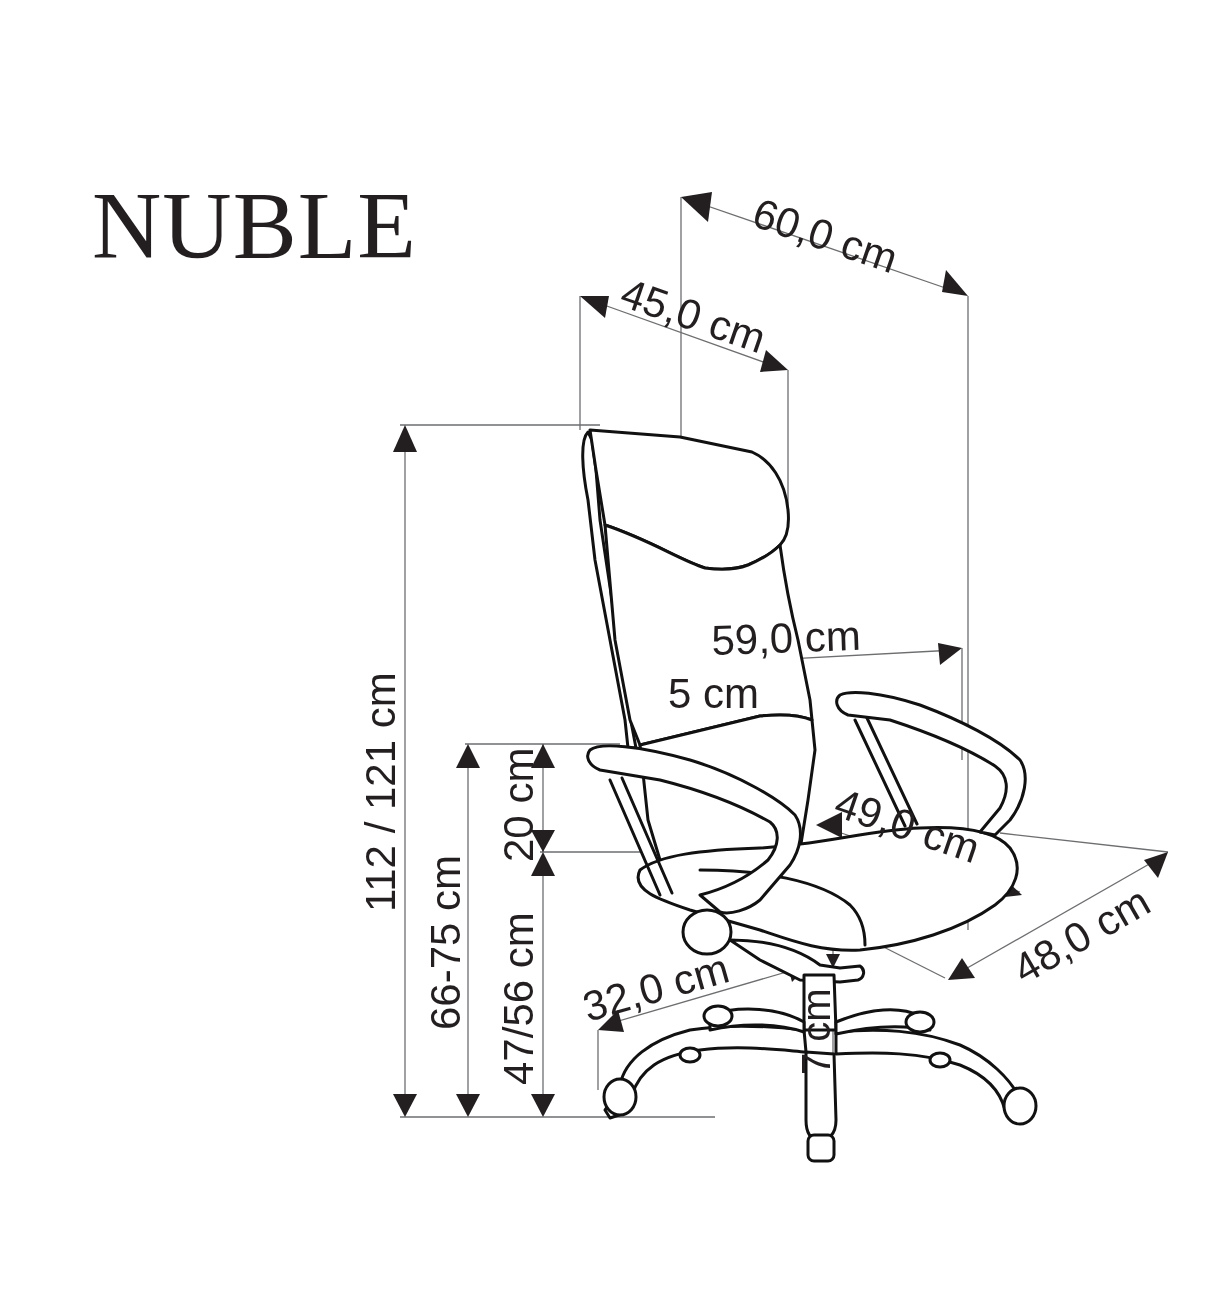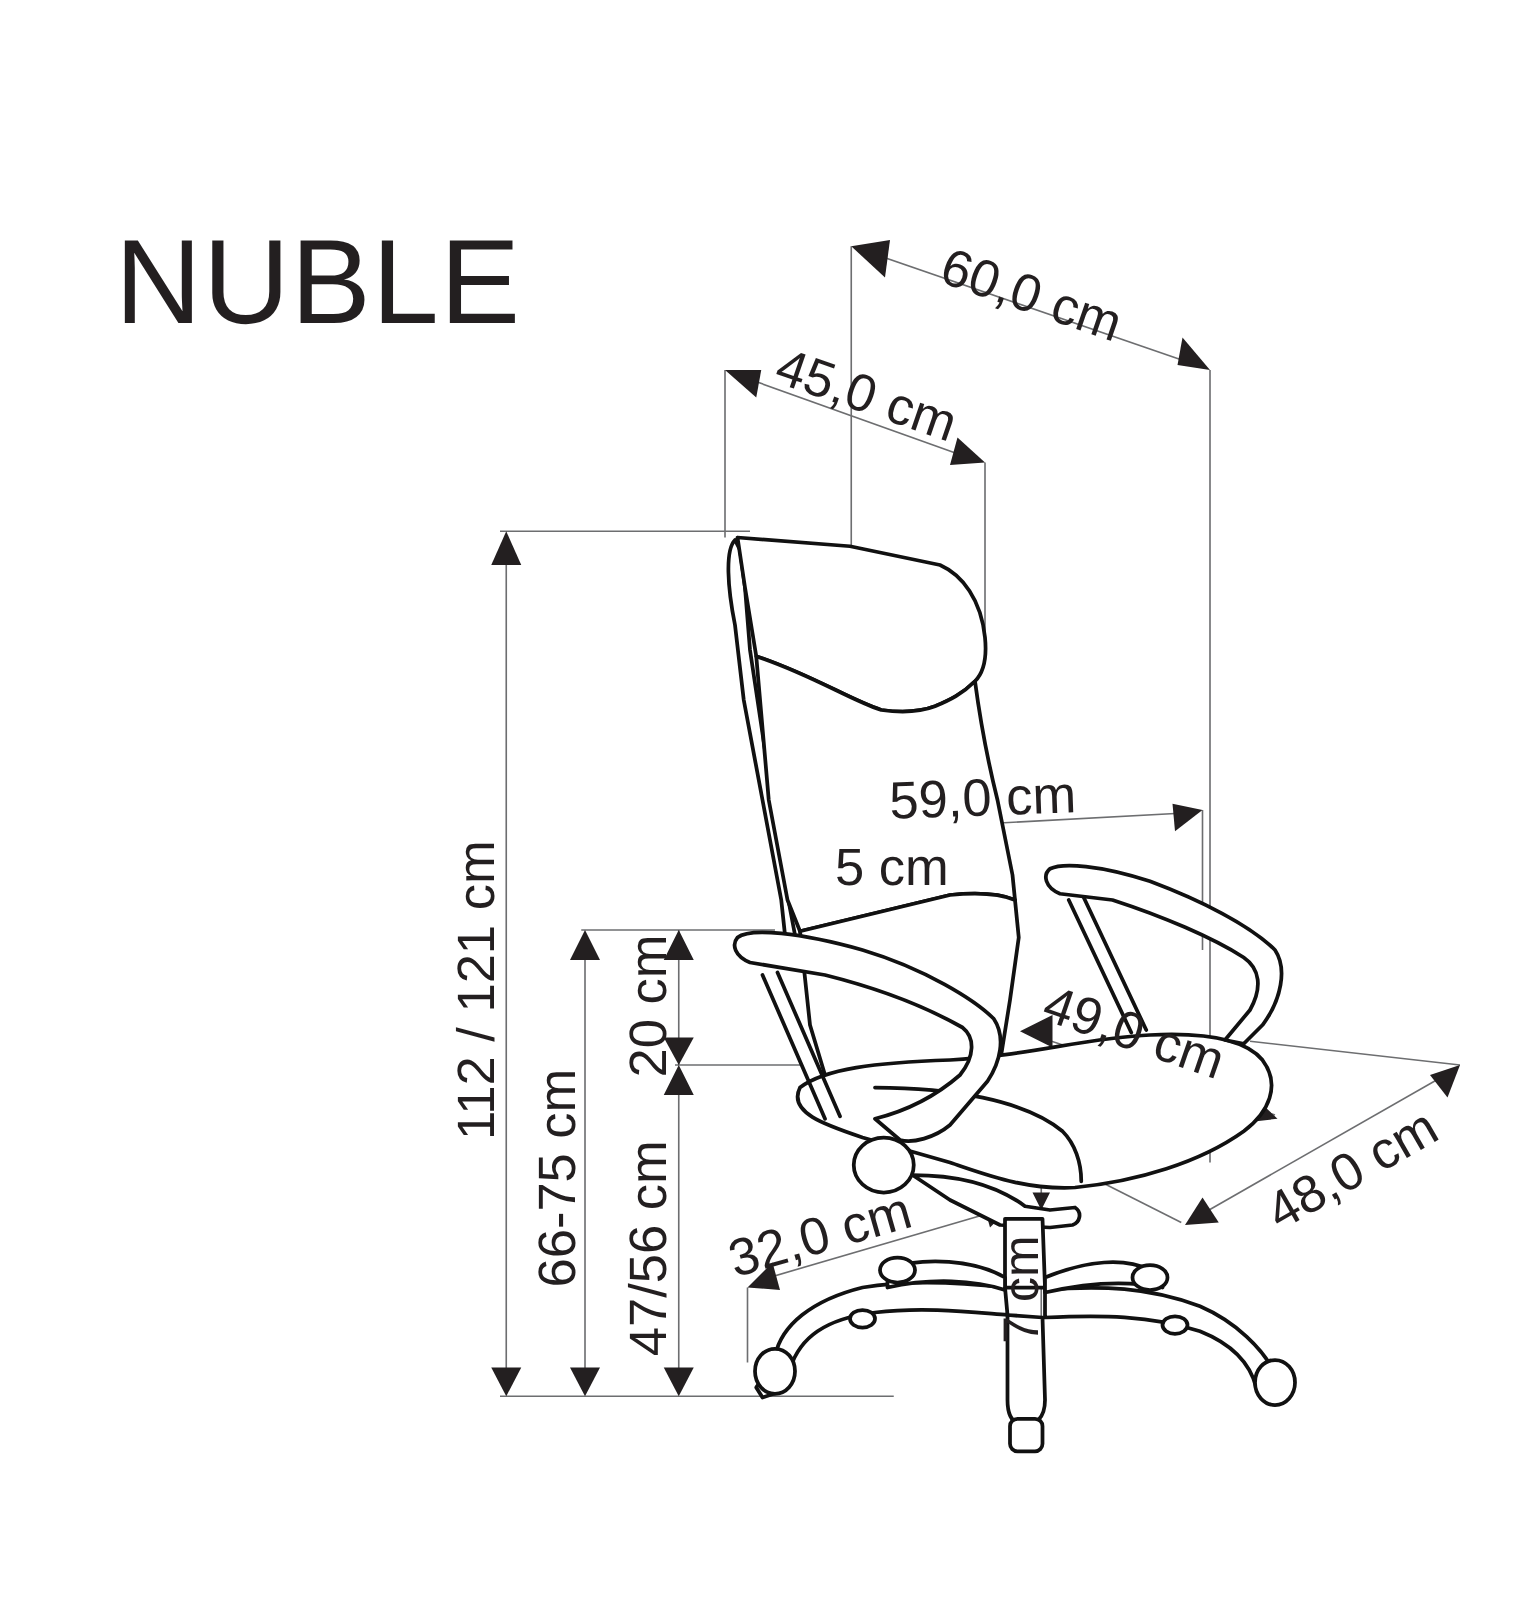--- a/index.html
+++ b/index.html
@@ -1,21 +1,21 @@
 <!DOCTYPE html>
 <html><head>
 <meta charset="utf-8">
 <style>
   html, body { margin: 0; padding: 0; background: #ffffff; }
   body { width: 1214px; height: 1291px; position: relative; overflow: hidden; }
   .canvas { position: absolute; left: 0; top: 0; width: 1214px; height: 1291px; }
   svg { position: absolute; left: 0; top: 0; }
   .title {
     position: absolute; left: 92px; top: 178px;
-    font-family: Liberation Sans, sans-serif;
+    font-family: Liberation Serif, serif;
     font-size: 96px; color: #231f20; letter-spacing: 1px; line-height: 1;
   }
   .dim {
     font-family: "Liberation Sans", sans-serif;
     font-size: 42px; fill: #231f20;
   }
   .dim-sm { font-family: "Liberation Sans", sans-serif; font-size: 40px; fill: #231f20; }
   .guide { stroke: #6d6e70; stroke-width: 1.3; fill: none; }
   .outline { stroke: #111; stroke-width: 3; fill: #fff; stroke-linejoin: round; stroke-linecap: round; }
   .outline-nf { stroke: #111; stroke-width: 3; fill: none; stroke-linejoin: round; stroke-linecap: round; }

